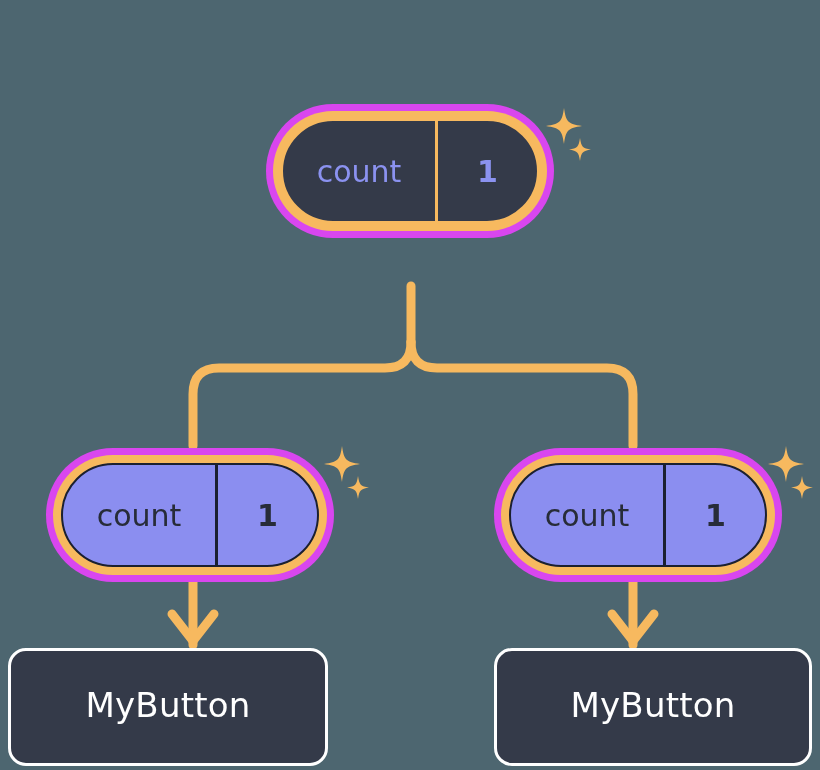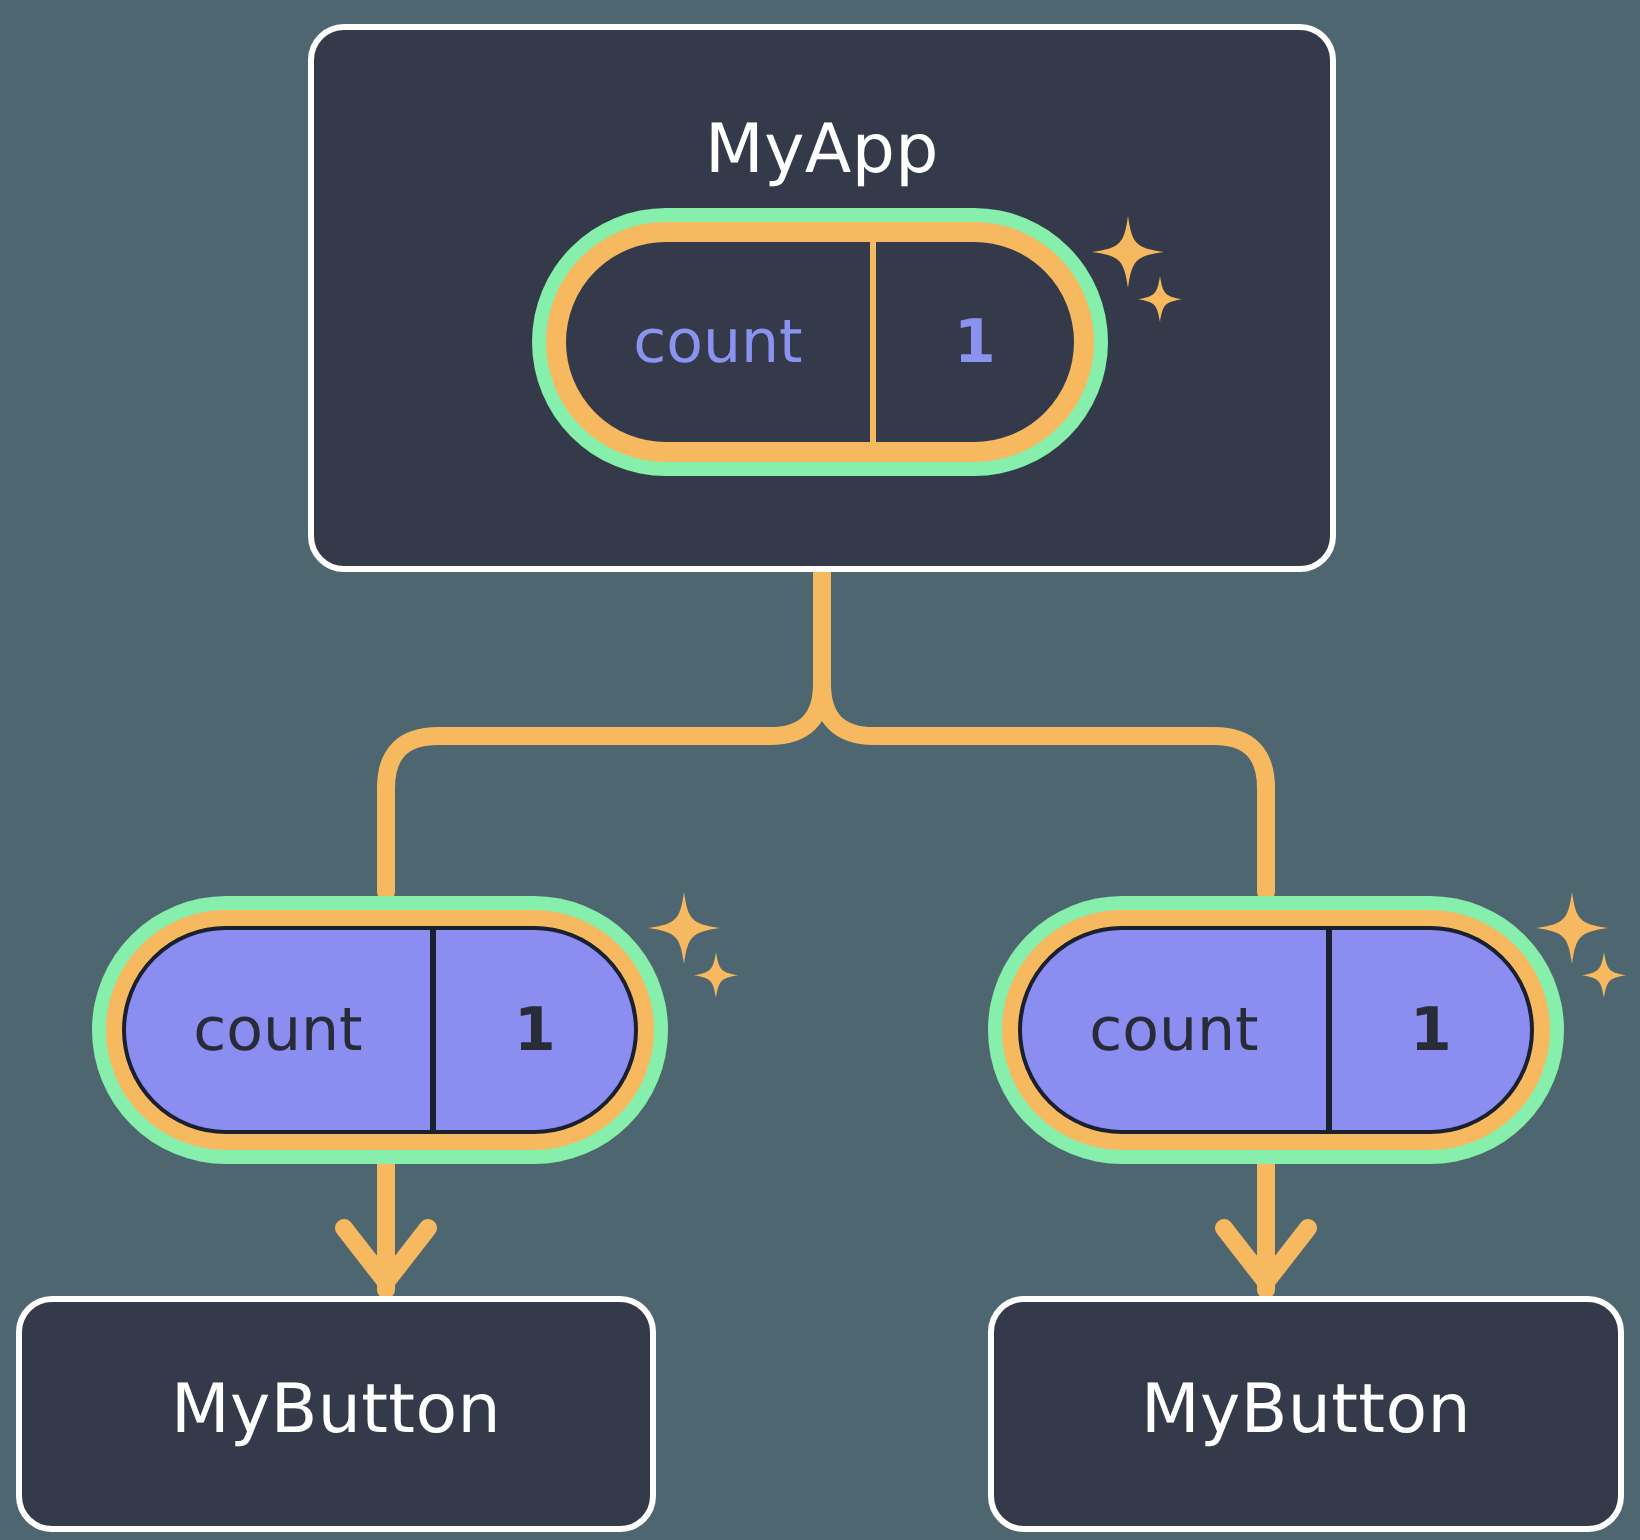--- a/index.html
+++ b/index.html
@@ -72,21 +72,21 @@
   }
   #box-mybutton-left .node-title,
   #box-mybutton-right .node-title {
     top: 34px;
   }
   
   .pill-outer {
     position: absolute;
     box-sizing: border-box;
     border-radius: 999px;
-    background: #86efac;
+    background: #d946ef;
     padding: 7px;
   }
   .pill-inner-ring {
     box-sizing: border-box;
     width: 100%;
     height: 100%;
     border-radius: 999px;
     background: #f7b95f;
     padding: 8px;
   }
@@ -175,23 +175,20 @@
       <path d="M 411 342 Q 411 368 437 368 L 607 368 Q 633 368 633 394 L 633 446"></path>
 
       <path d="M 193 580 L 193 645"></path>
       <path d="M 172 614 L 193 641 L 214 614"></path>
 
       <path d="M 633 580 L 633 645"></path>
       <path d="M 612 614 L 633 641 L 654 614"></path>
     </g>
   </svg>
 
-  <div class="node-box" id="box-myapp">
-    <div class="node-title">MyApp</div>
-  </div>
 
   <div class="pill-outer" id="pill-myapp">
     <div class="pill-inner-ring">
       <div class="pill-body">
         <div class="pill-name">count</div>
         <div class="pill-value">1</div>
       </div>
     </div>
   </div>
 

